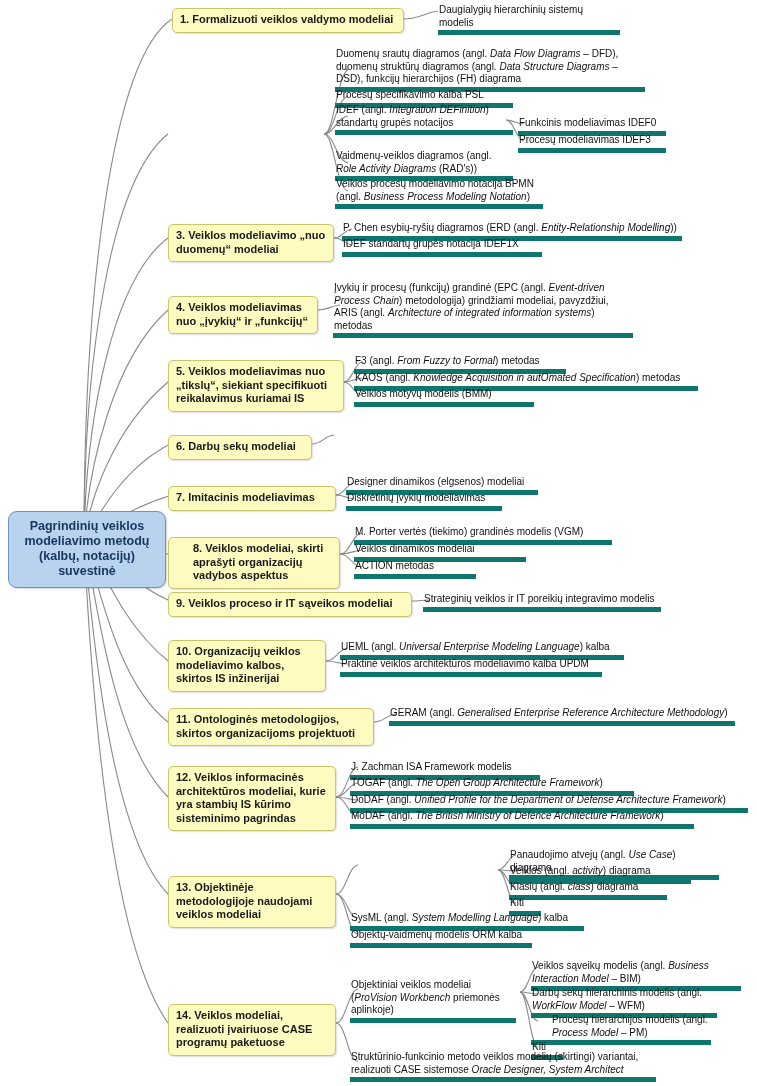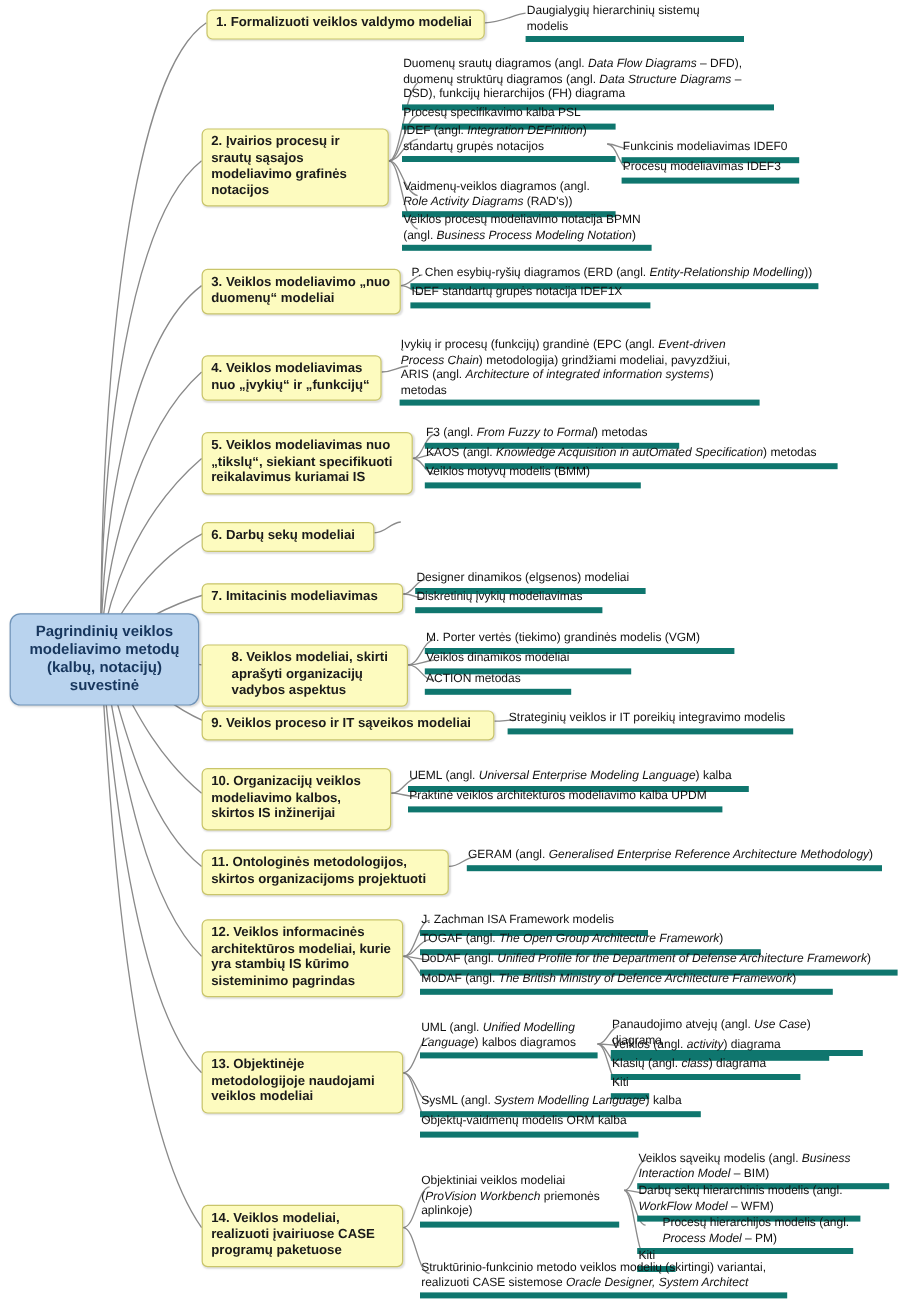--- a/index.html
+++ b/index.html
@@ -151,23 +151,20 @@
 
   <div class="node root" style="left:8px; top:511px; width:158px;">
     <span>Pagrindinių veiklos modeliavimo metodų (kalbų, notacijų) suvestinė</span>
   </div>
 
   <div class="node lvl1" style="left:172px; top:8px; width:232px;">
     <span>1. Formalizuoti veiklos valdymo modeliai</span>
   </div>
   <div class="node leaf underline-box" style="left:438px; top:4px; width:182px;">Daugialygių hierarchinių sistemų modelis</div>
 
-  <div class="node lvl1" style="left:168px; top:107px; width:156px;">
-    <span>2. Įvairios procesų ir srautų sąsajos modeliavimo grafinės notacijos</span>
-  </div>
   <div class="node leaf underline-box" style="left:335px; top:48px; width:310px;">Duomenų srautų diagramos (angl. <i>Data Flow Diagrams</i> – DFD), duomenų struktūrų diagramos (angl. <i>Data Structure Diagrams</i> – DSD), funkcijų hierarchijos (FH) diagrama</div>
   <div class="node leaf underline-box" style="left:335px; top:89px; width:178px;">Procesų specifikavimo kalba PSL</div>
   <div class="node leaf underline-box" style="left:335px; top:104px; width:178px;">IDEF (angl. <i>Integration DEFinition</i>) standartų grupės notacijos</div>
   <div class="node leaf underline-box" style="left:518px; top:117px; width:148px;">Funkcinis modeliavimas IDEF0</div>
   <div class="node leaf underline-box" style="left:518px; top:134px; width:148px;">Procesų modeliavimas IDEF3</div>
   <div class="node leaf underline-box" style="left:335px; top:150px; width:178px;">Vaidmenų-veiklos diagramos (angl. <i>Role Activity Diagrams</i> (RAD's))</div>
   <div class="node leaf underline-box" style="left:335px; top:178px; width:208px;">Veiklos procesų modeliavimo notacija BPMN (angl. <i>Business Process Modeling Notation</i>)</div>
 
   <div class="node lvl1" style="left:168px; top:224px; width:166px;">
     <span>3. Veiklos modeliavimo „nuo duomenų“ modeliai</span>
@@ -224,21 +221,20 @@
     <span>12. Veiklos informacinės architektūros modeliai, kurie yra stambių IS kūrimo sisteminimo pagrindas</span>
   </div>
   <div class="node leaf underline-box" style="left:350px; top:761px; width:190px;">J. Zachman ISA Framework modelis</div>
   <div class="node leaf underline-box" style="left:350px; top:777px; width:284px;">TOGAF (angl. <i>The Open Group Architecture Framework</i>)</div>
   <div class="node leaf underline-box" style="left:350px; top:794px; width:398px;">DoDAF (angl. <i>Unified Profile for the Department of Defense Architecture Framework</i>)</div>
   <div class="node leaf underline-box" style="left:350px; top:810px; width:344px;">MoDAF (angl. <i>The British Ministry of Defence Architecture Framework</i>)</div>
 
   <div class="node lvl1" style="left:168px; top:876px; width:168px;">
     <span>13. Objektinėje metodologijoje naudojami veiklos modeliai</span>
   </div>
-  <div class="node leaf underline-box" style="left:350px; top:851px; width:148px;">UML (angl. <i>Unified Modelling Language</i>) kalbos diagramos</div>
   <div class="node leaf underline-box" style="left:509px; top:849px; width:210px;">Panaudojimo atvejų (angl. <i>Use Case</i>) diagrama</div>
   <div class="node leaf underline-box" style="left:509px; top:865px; width:182px;">Veiklos (angl. <i>activity</i>) diagrama</div>
   <div class="node leaf underline-box" style="left:509px; top:881px; width:158px;">Klasių (angl. <i>class</i>) diagrama</div>
   <div class="node leaf underline-box" style="left:509px; top:897px; width:32px;">Kiti</div>
   <div class="node leaf underline-box" style="left:350px; top:912px; width:234px;">SysML (angl. <i>System Modelling Language</i>) kalba</div>
   <div class="node leaf underline-box" style="left:350px; top:929px; width:182px;">Objektų-vaidmenų modelis ORM kalba</div>
 
   <div class="node lvl1" style="left:168px; top:1004px; width:168px;">
     <span>14. Veiklos modeliai, realizuoti įvairiuose CASE programų paketuose</span>
   </div>

